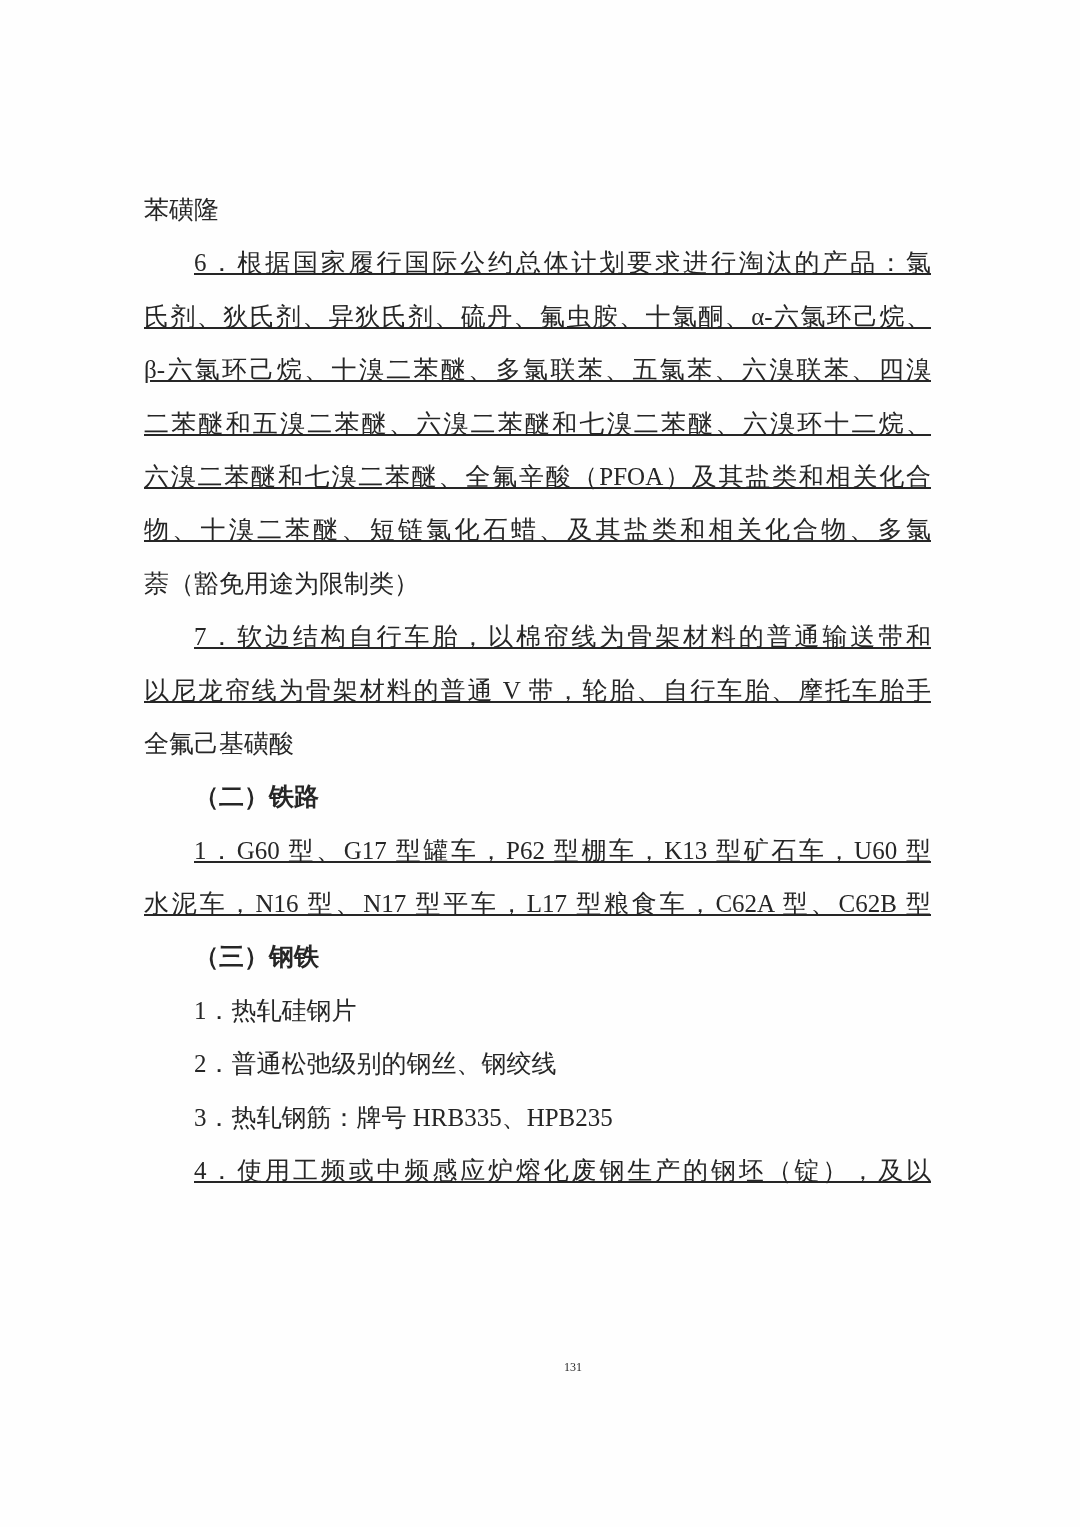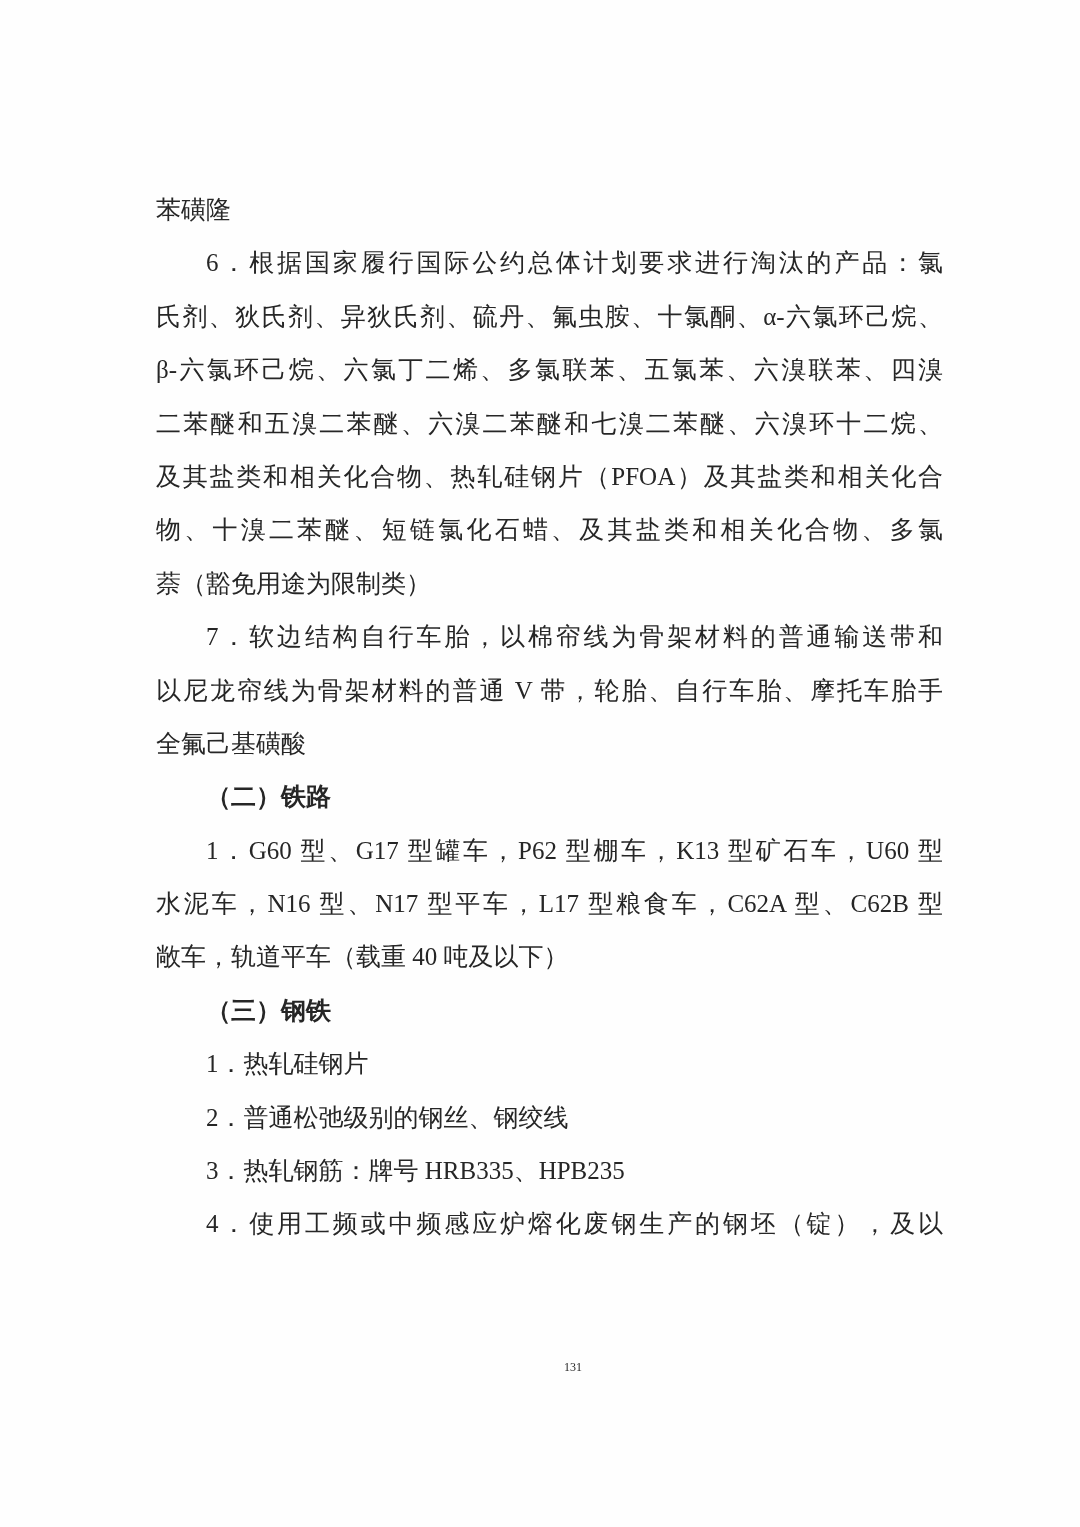--- a/index.html
+++ b/index.html
@@ -11,35 +11,36 @@
     position: relative;
     width: 1080px;
     height: 1527px;
     background: #fefefe;
     font-family: "Liberation Serif", "DejaVu Serif", serif;
     color: #262626;
     overflow: hidden;
   }
   .content {
     position: absolute;
-    left: 156px;
+    left: 144px;
     top: 183px;
     width: 787px;
     font-size: 25px;
   }
   .line {
     height: 53.4px;
     line-height: 53.4px;
     white-space: nowrap;
     overflow: hidden;
   }
   .line.j {
     white-space: normal;
     text-align: justify;
     text-align-last: justify;
+    text-decoration: underline;
   }
   .line.i {
     padding-left: 50px;
   }
   .line.b {
     font-weight: bold;
   }
   .pageno {
     position: absolute;
     top: 1352px;
@@ -53,32 +54,31 @@
   }
 </style>
 </head>
 <body>
 
 <div class="page">
   <div class="content">
     <div class="line">苯磺隆</div>
     <div class="line i j">6．根据国家履行国际公约总体计划要求进行淘汰的产品：氯</div>
     <div class="line j">氏剂、狄氏剂、异狄氏剂、硫丹、氟虫胺、十氯酮、α-六氯环己烷、</div>
-    <div class="line j">β-六氯环己烷、六氯丁二烯、多氯联苯、五氯苯、六溴联苯、四溴</div>
+    <div class="line j">β-六氯环己烷、十溴二苯醚、多氯联苯、五氯苯、六溴联苯、四溴</div>
     <div class="line j">二苯醚和五溴二苯醚、六溴二苯醚和七溴二苯醚、六溴环十二烷、</div>
-    <div class="line j">及其盐类和相关化合物、热轧硅钢片（PFOA）及其盐类和相关化合</div>
+    <div class="line j">六溴二苯醚和七溴二苯醚、全氟辛酸（PFOA）及其盐类和相关化合</div>
     <div class="line j">物、十溴二苯醚、短链氯化石蜡、及其盐类和相关化合物、多氯</div>
     <div class="line">萘（豁免用途为限制类）</div>
     <div class="line i j">7．软边结构自行车胎，以棉帘线为骨架材料的普通输送带和</div>
     <div class="line j">以尼龙帘线为骨架材料的普通 V 带，轮胎、自行车胎、摩托车胎手</div>
     <div class="line">全氟己基磺酸</div>
     <div class="line i b">（二）铁路</div>
     <div class="line i j">1．G60 型、G17 型罐车，P62 型棚车，K13 型矿石车，U60 型</div>
     <div class="line j">水泥车，N16 型、N17 型平车，L17 型粮食车，C62A 型、C62B 型</div>
-    <div class="line">敞车，轨道平车（载重 40 吨及以下）</div>
     <div class="line i b">（三）钢铁</div>
     <div class="line i">1．热轧硅钢片</div>
     <div class="line i">2．普通松弛级别的钢丝、钢绞线</div>
     <div class="line i">3．热轧钢筋：牌号 HRB335、HPB235</div>
     <div class="line i j">4．使用工频或中频感应炉熔化废钢生产的钢坯（锭），及以</div>
   </div>
   <div class="pageno">131</div>
 </div>
 
 </body></html>

